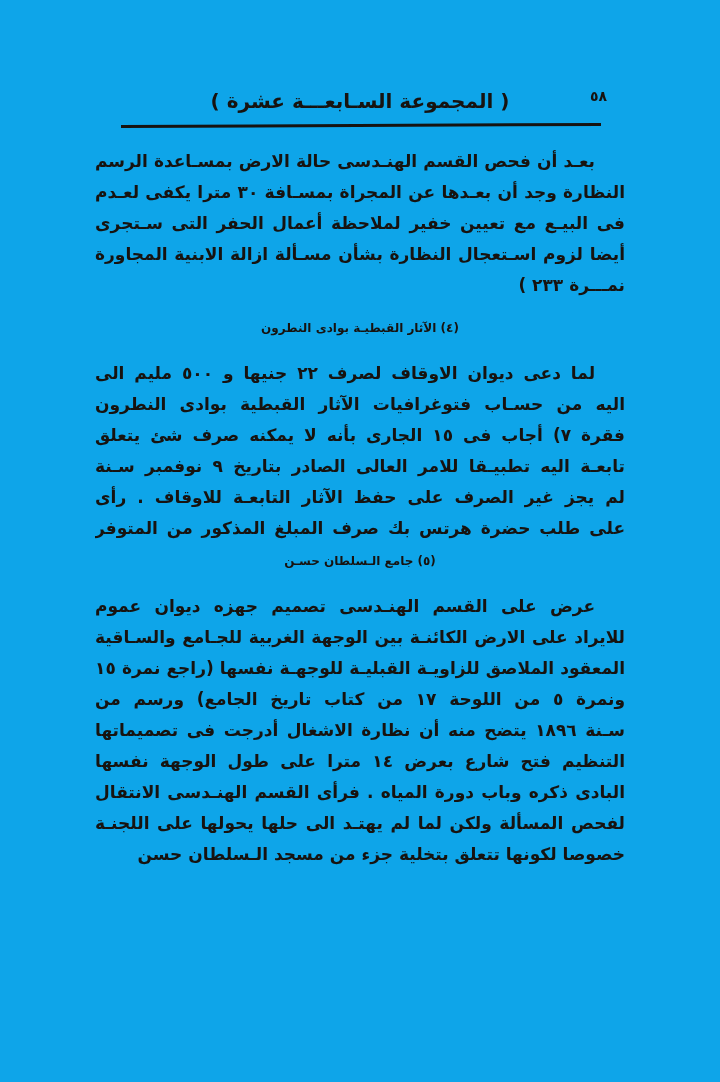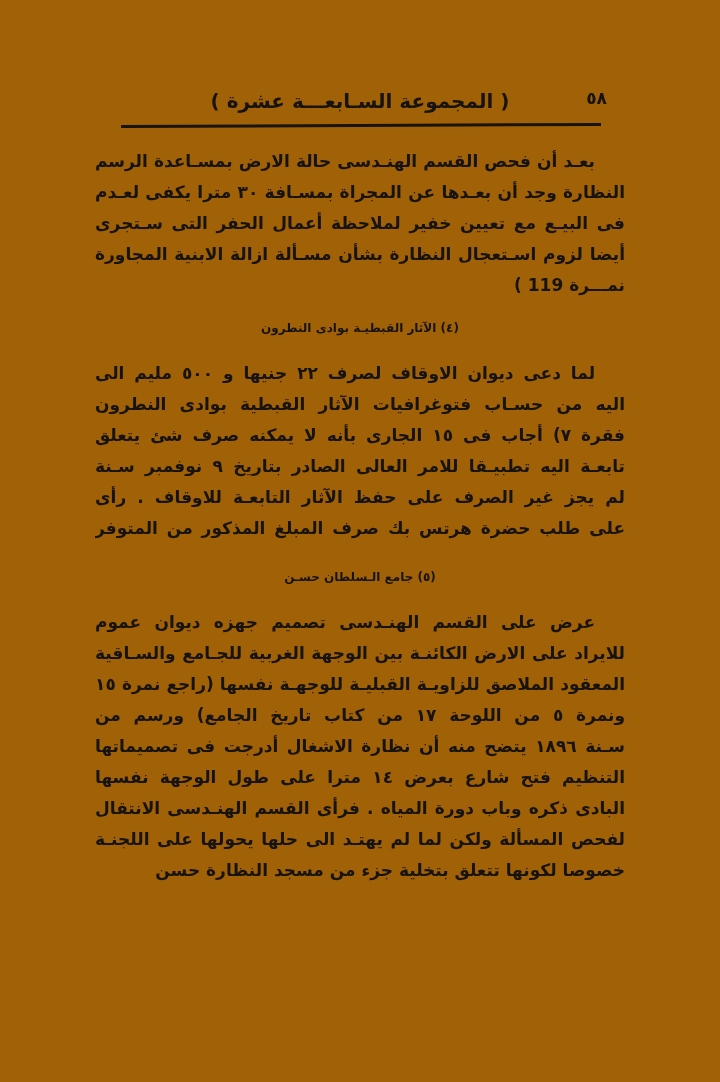--- a/index.html
+++ b/index.html
@@ -10,21 +10,21 @@
     background: #ffffff;
     color: #171310;
     font-family: "DejaVu Sans", sans-serif;
     overflow: hidden;
   }
   .page {
     position: relative;
     width: 720px;
     height: 1082px;
     direction: rtl;
-    background: #a16207;
+    background: #0ea5e9;
     padding-left: 44px;
   }
   .content {
     position: absolute;
     top: 0;
     right: 95px;
     width: 530px;
   }
   .header-row {
     position: relative;
@@ -36,21 +36,21 @@
     font-size: 20px;
     font-weight: 700;
     line-height: 30px;
     letter-spacing: 0;
   }
   .pagenum {
     position: absolute;
     top: 2px;
     left: auto;
     right: 18px;
-    font-size: 17px;
+    font-size: 14px;
     font-weight: 700;
   }
   .rule {
     height: 3px;
     background: #171310;
     margin: 8px 24px 0 26px;
     transform: rotate(-0.25deg);
   }
   .para { margin: 0; }
   .para-intro { margin-top: 19px; }
@@ -70,41 +70,41 @@
   .line.last  { text-align: right; text-align-last: right; }
   .heading {
     margin: 0;
     font-size: 12px;
     font-weight: 700;
     text-align: center;
     line-height: 34px;
     height: 34px;
   }
   .heading-4 { margin-top: 10px; }
-  .heading-5 { margin-top: 16px; }
+  .heading-5 { }
 </style>
 </head>
 <body>
 
 <div class="page">
   <div class="content">
 
     <div class="header-row">
       <div class="title">( المجموعة السـابعـــة عشرة )</div>
       <div class="pagenum">٥٨</div>
     </div>
 
     <div class="rule"></div>
 
     <div class="para para-intro">
       <div class="line first">بعـد أن فحص القسم الهنـدسى حالة الارض بمسـاعدة الرسم الملحق بمكاتبـة</div>
       <div class="line">النظارة وجد أن بعـدها عن المجراة بمسـافة ٣٠ مترا يكفى لعـدم معارضـة اللجنـة</div>
       <div class="line">فى البيـع مع تعيين خفير لملاحظة أعمال الحفر التى سـتجرى وبهـذه المناسـبة رأى</div>
       <div class="line">أيضا لزوم اسـتعجال النظارة بشأن مسـألة ازالة الابنية المجاورة للمجراة (راجع التقرير</div>
-      <div class="line last">نمـــرة 119 )</div>
+      <div class="line last">نمـــرة ٢٣٣ )</div>
     </div>
 
     <h2 class="heading heading-4">(٤) الآثار القبطيـة بوادى النطرون</h2>
 
     <div class="para para-s4">
       <div class="line first">لما دعى ديوان الاوقاف لصرف ٢٢ جنيها و ٥٠٠ مليم الى المسـيو ديتريش الباقى</div>
       <div class="line">اليه من حسـاب فتوغرافيات الآثار القبطية بوادى النطرون (راجع المحضر نمرة ٩٩</div>
       <div class="line">فقرة ٧) أجاب فى ١٥ الجارى بأنه لا يمكنه صرف شئ يتعلق بالآثار القبطيـة لانها غير</div>
       <div class="line">تابعـة اليه تطبيـقا للامر العالى الصادر بتاريخ ٩ نوفمبر سـنة ١٨٩٦ نمرة ١٢ الذى</div>
       <div class="line">لم يجز غير الصرف على حفظ الآثار التابعـة للاوقاف . رأى القسم الهنـدسى بناء</div>
@@ -115,17 +115,17 @@
 
     <div class="para para-s5">
       <div class="line first">عرض على القسم الهنـدسى تصميم جهزه ديوان عموم الاوقاف عن بناء منـازل</div>
       <div class="line">للايراد على الارض الكائنـة بين الوجهة الغربية للجـامع والسـاقية مع هدم الطريق</div>
       <div class="line">المعقود الملاصق للزاويـة القبليـة للوجهـة نفسها (راجع نمرة ١٥ من اللوحة ٢</div>
       <div class="line">ونمرة ٥ من اللوحة ١٧ من كتاب تاريخ الجامع) ورسم من التنظيم تاريخه ١٨ مايو</div>
       <div class="line">سـنة ١٨٩٦ يتضح منه أن نظارة الاشغال أدرجت فى تصميماتها المتعلقة بخطوط</div>
       <div class="line">التنظيم فتح شارع بعرض ١٤ مترا على طول الوجهة نفسها وابطال الطريق المعقود</div>
       <div class="line">البادى ذكره وباب دورة المياه . فرأى القسم الهنـدسى الانتقال الى محل الواقعـة</div>
       <div class="line">لفحص المسألة ولكن لما لم يهتـد الى حلها يحولها على اللجنـة ويلتمس منها أن تفحصها</div>
-      <div class="line last">خصوصا لكونها تتعلق بتخلية جزء من مسجد النظارة حسن</div>
+      <div class="line last">خصوصا لكونها تتعلق بتخلية جزء من مسجد الـسلطان حسن</div>
     </div>
 
   </div>
 </div>
 
 </body></html>

